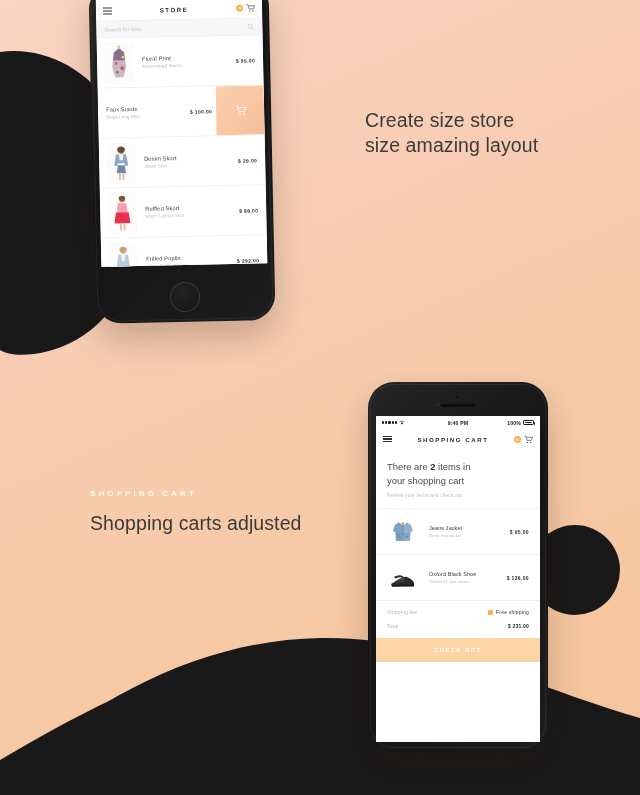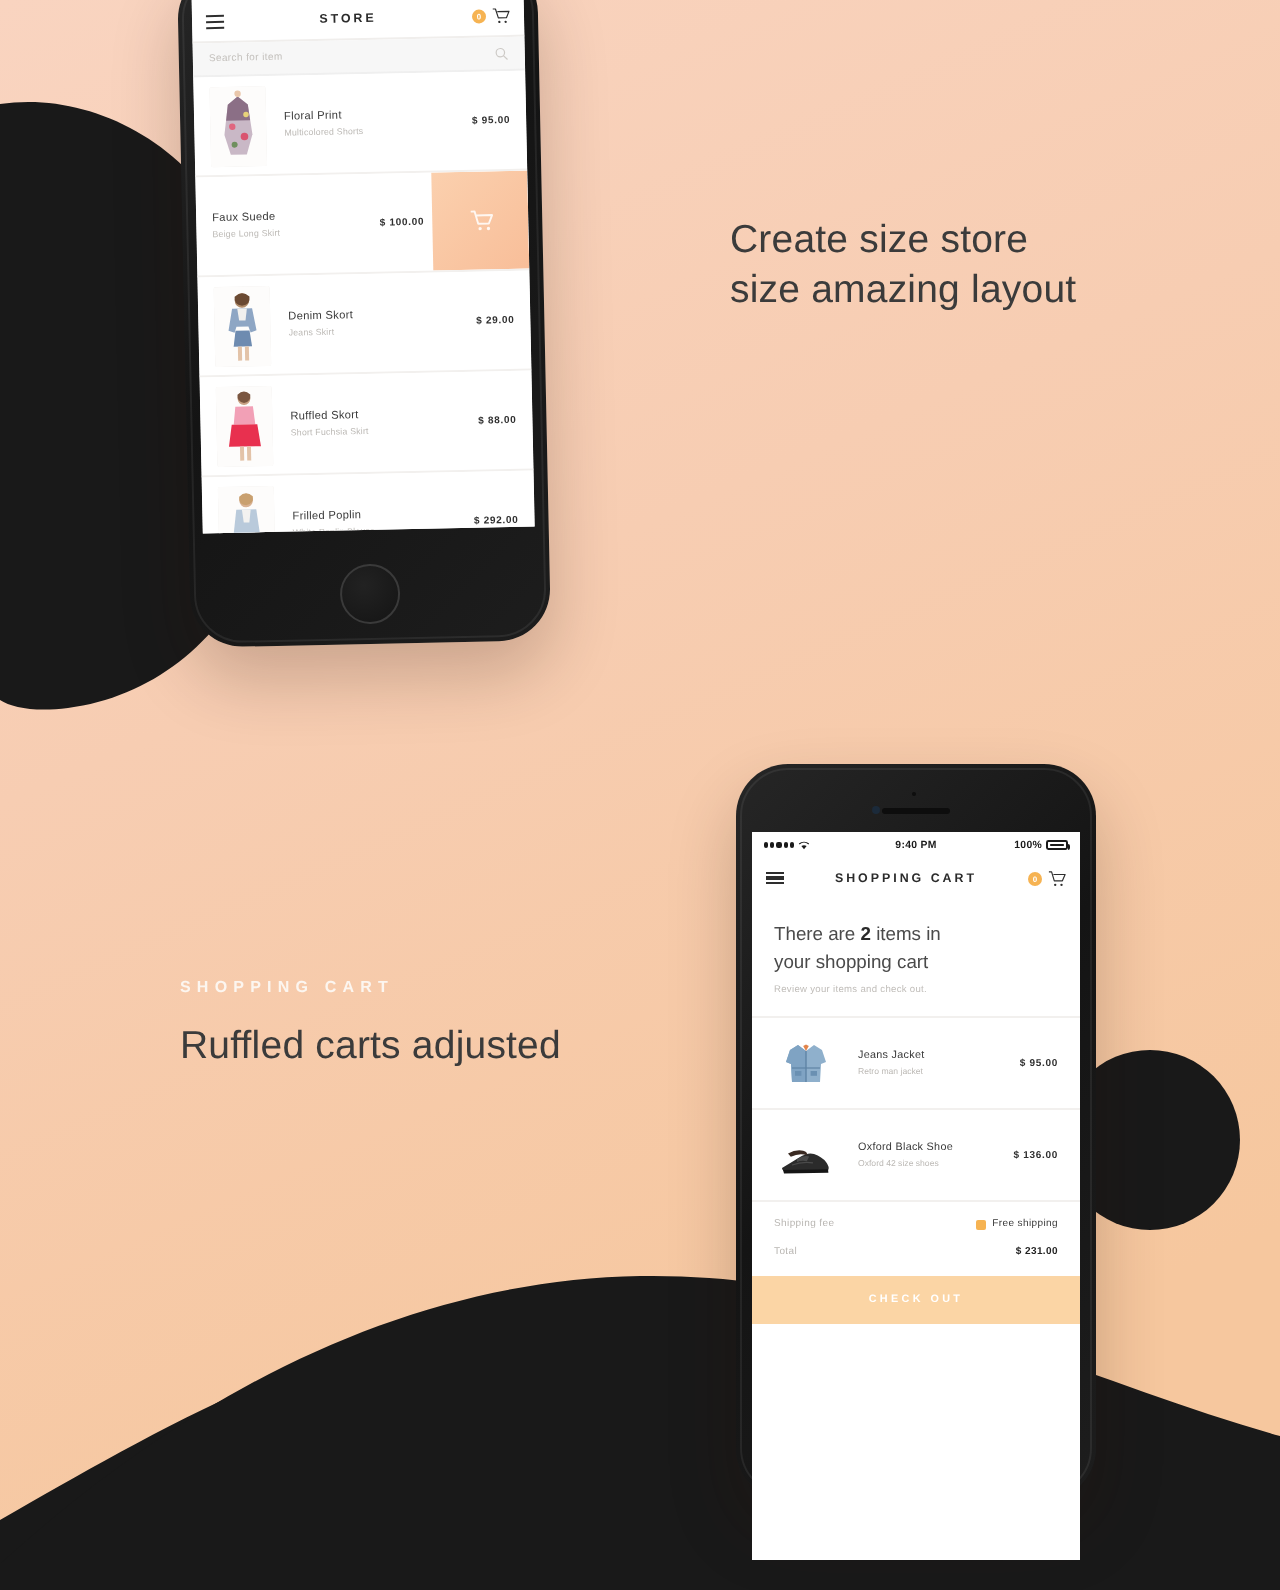--- a/index.html
+++ b/index.html
@@ -319,21 +319,21 @@
   </div>
 
   <div class="phone" id="phone-cart" style="left:368px; top:382px; width:180px; height:368px;">
     <div class="phone-body"></div>
     <div class="phone-edge"></div>
     <div class="speaker" style="top:22px; width:34px;"></div>
     <div class="camera" style="top:21px; left:68px;"></div>
     <div class="mic" style="top:14px; left:88px;"></div>
     <div class="home-btn" style="width:30px;height:30px;bottom:12px;"></div>
 
-    <div class="screen" style="left:8px; right:8px; top:34px; height:364px;">
+    <div class="screen" style="left:8px; right:8px; top:34px; height:326px;">
 
       <div class="statusbar">
         <div class="sb-left">
           <span class="dots">
             <i></i>
               <i></i>
               <i></i>
               <i></i>
               <i></i>
           </span>
@@ -431,17 +431,17 @@
   <div class="copy" id="copy-store">
     <div class="headline">
       <span>Create size store</span><br>
       <span>size amazing layout</span>
     </div>
   </div>
 
   <div class="copy" id="copy-cart">
     <div class="eyebrow">SHOPPING CART</div>
     <div class="headline">
-      <span>Ruffled carts adjusted</span><br>
+      <span>Shopping carts adjusted</span><br>
     </div>
   </div>
 
 </div>
 
 </body></html>

